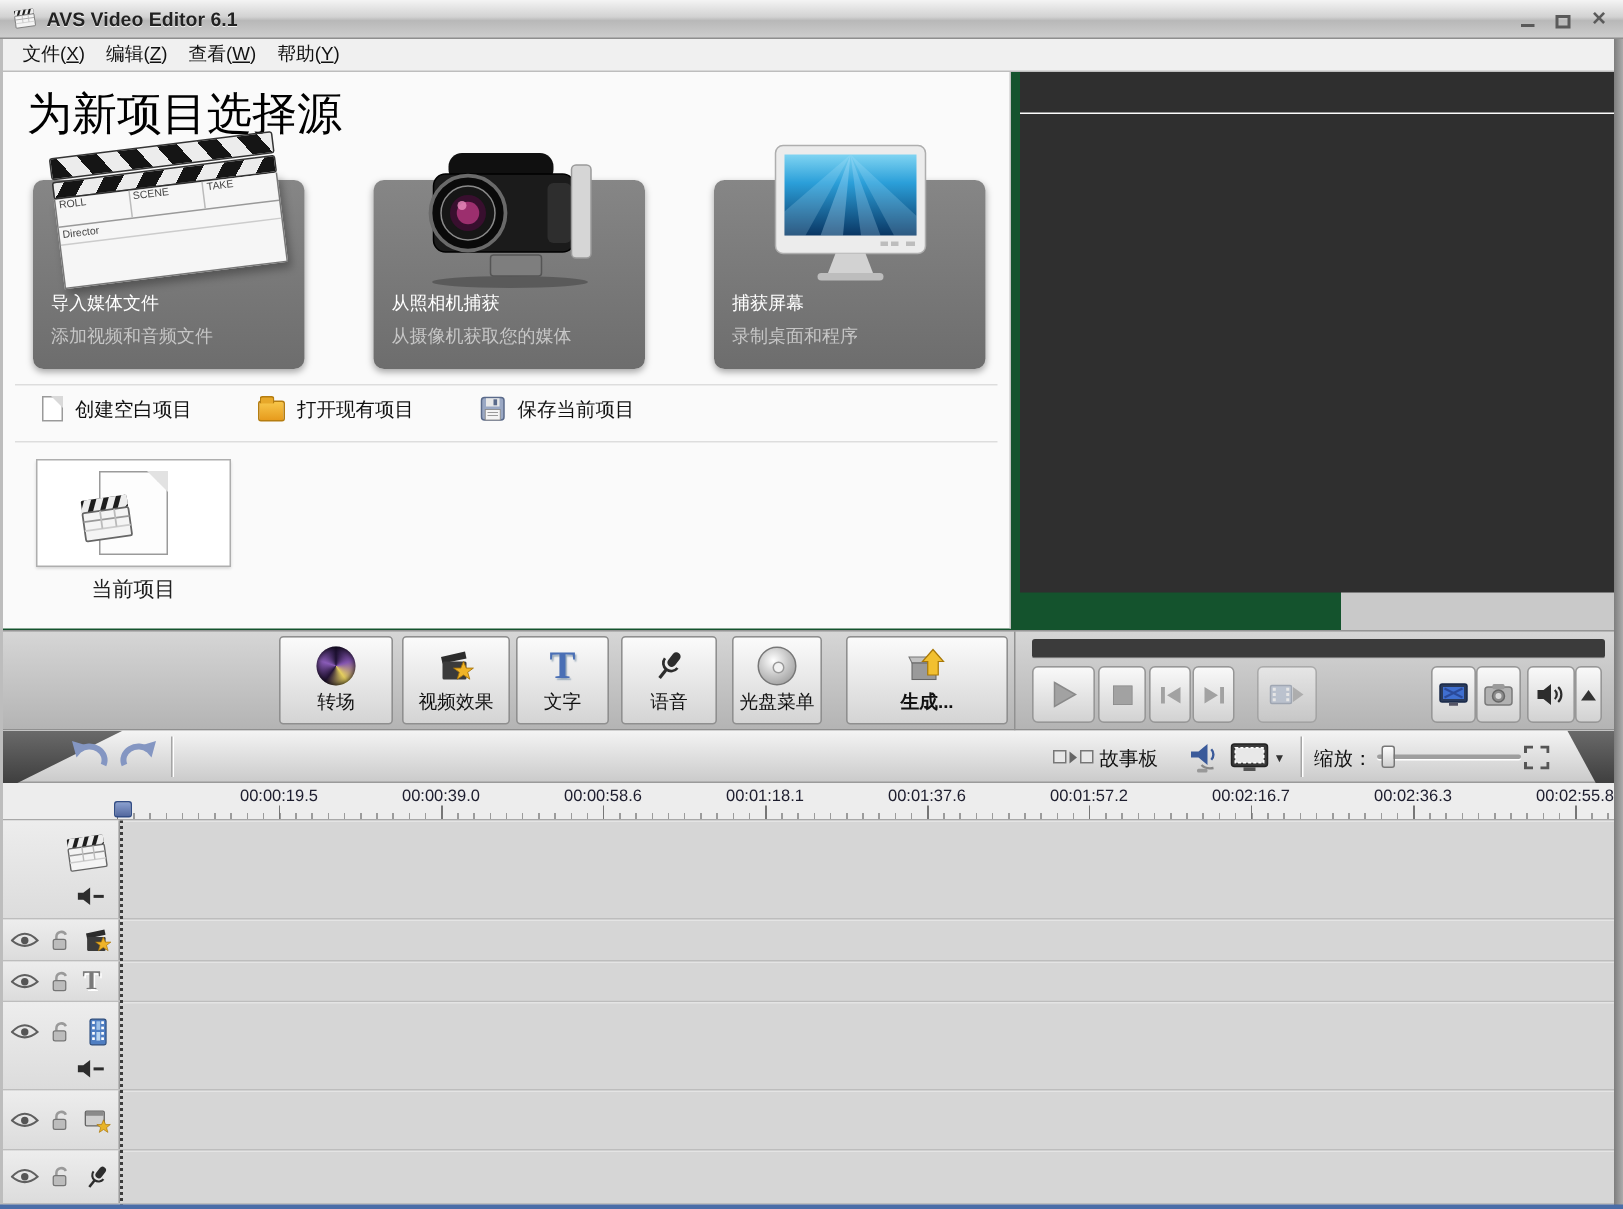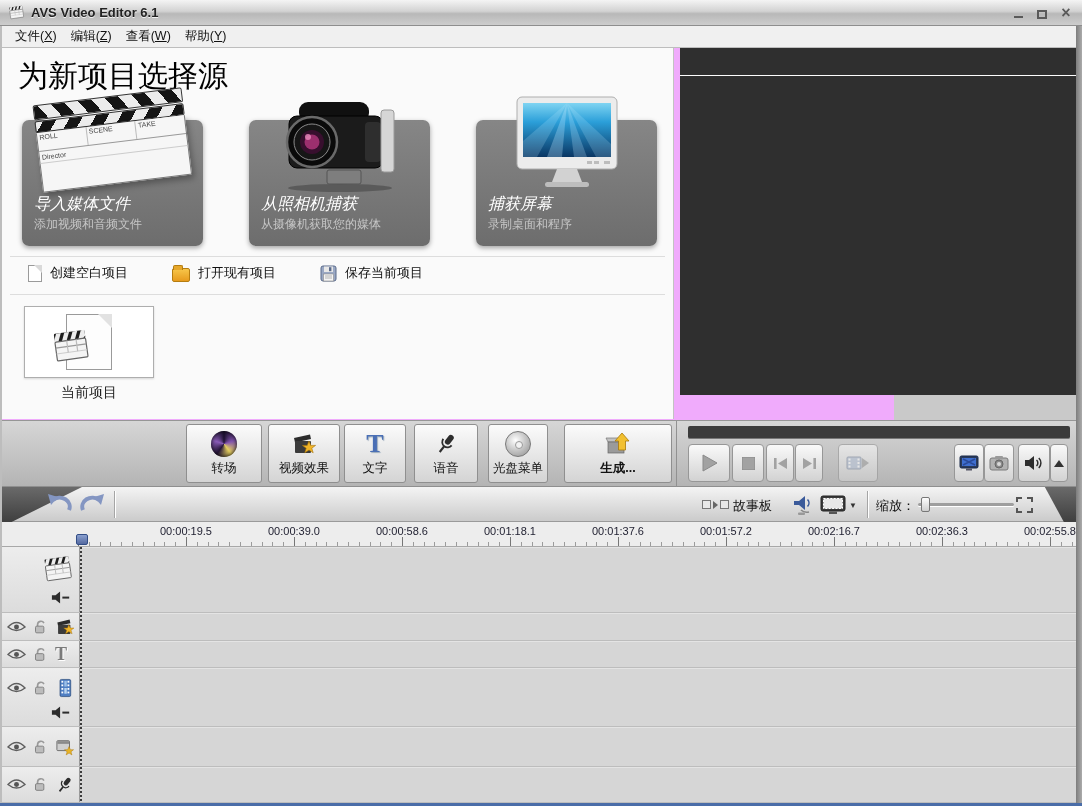--- a/index.html
+++ b/index.html
@@ -19,44 +19,44 @@
   .wbtn .maxbox { width:10px; height:9px; border:2px solid #5a5a5a; margin-bottom:2px; }
   .wbtn.close { font-size:16px; font-weight:bold; line-height:15px; align-items:center; }
 
   
   .menubar { position:absolute; left:2px; top:26px; width:1074px; height:22px; background:#f0f0f0;
     border-bottom:1px solid #bdbdbd; display:flex; align-items:center; padding-left:6px; }
   .menu-item { font-size:12.5px; color:#111; padding:2px 7px; }
   .menu-item u { text-decoration:underline; }
 
   
-  .main { position:absolute; left:2px; top:48px; width:892px; height:372px; background:#f0abfc; }
+  .main { position:absolute; left:2px; top:48px; width:892px; height:372px; background:#14532d; }
   .left-panel { position:absolute; left:0; top:0; width:672px; height:371px; background:#fafafa; border-right:1px solid #c2c2c2; overflow:hidden; }
   .heading { position:absolute; left:16px; top:8px; font-family:"Liberation Serif","DejaVu Serif",serif; font-size:30px; color:#000; }
 
   .card { position:absolute; top:72px; width:181px; height:126px; border-radius:7px;
     background:linear-gradient(#868686,#6d6d6d); box-shadow:0 2px 5px rgba(0,0,0,.35); cursor:pointer; }
   .card .art { position:absolute; left:50%; top:-24px; transform:translateX(-50%); }
-  .card .ttl { position:absolute; left:12px; top:74px; font-size:16px; color:#fff;font-style:italic; }
+  .card .ttl { position:absolute; left:12px; top:74px; font-size:12px; color:#fff; }
   .card .sub { position:absolute; left:12px; top:96px; font-size:12px; color:#c6c6c6; }
 
   
   .clapart { width:150px; height:100px; transform:rotate(-7deg); }
   .clap-bar { height:15px; background:repeating-linear-gradient(55deg,#151515 0 11px,#ececec 11px 22px); border:1px solid #333; border-radius:2px; }
   .clap-bar.b2 { height:12px; margin-top:1px; background:repeating-linear-gradient(-55deg,#151515 0 11px,#ececec 11px 22px); }
   .clap-body { height:60px; background:#f6f6f6; border:1px solid #777; border-top:none; box-shadow:2px 4px 6px rgba(0,0,0,.3); }
   .clap-cols { display:flex; border-bottom:1px solid #999; }
   .clap-cols span { flex:1; font-size:7px; color:#444; border-right:1px solid #bbb; padding:1px 2px 10px; }
   .clap-cols span:last-child { border-right:none; }
   .clap-foot { font-size:7px; color:#444; padding:2px; border-bottom:1px solid #ccc; }
 
   
   .divider-h { position:absolute; left:8px; right:8px; height:1px; background:#ddd; }
   .actions { position:absolute; left:26px; top:216px; display:flex; gap:44px; }
-  .action { display:flex; align-items:flex-end; gap:8px; font-size:13px; color:#111; cursor:pointer; }
+  .action { display:flex; align-items:flex-start; gap:8px; font-size:13px; color:#111; cursor:pointer; }
   .ic-page { width:14px; height:17px; background:#fff; border:1px solid #9a9a9a; position:relative; }
   .ic-page:before { content:""; position:absolute; right:-1px; top:-1px; border:4px solid #d9d9d9; border-left-color:transparent; border-bottom-color:transparent; }
   .ic-folder { width:18px; height:14px; position:relative; background:linear-gradient(#f7c64a,#e79b1d); border:1px solid #b57d10; border-radius:2px; margin-top:3px; }
   .ic-folder:before { content:""; position:absolute; left:0; top:-4px; width:8px; height:4px; background:#e7a82a; border:1px solid #b57d10; border-bottom:none; border-radius:2px 2px 0 0; }
 
   
   .proj-thumb { position:absolute; left:22px; top:258px; width:130px; height:72px; background:#fff; border:1px solid #aeaeae; box-shadow:0 1px 2px rgba(0,0,0,.15); display:flex; align-items:center; justify-content:center; cursor:pointer; }
   .proj-label { position:absolute; left:22px; top:336px; width:130px; text-align:center; font-size:14px; color:#222; }
   .docclap { position:relative; width:46px; height:56px; background:#fdfdfd; border:1px solid #9a9a9a; }
   .docclap:before { content:""; position:absolute; right:-1px; top:-1px; border:7px solid #e2e2e2; border-left-color:transparent; border-bottom-color:transparent; }

